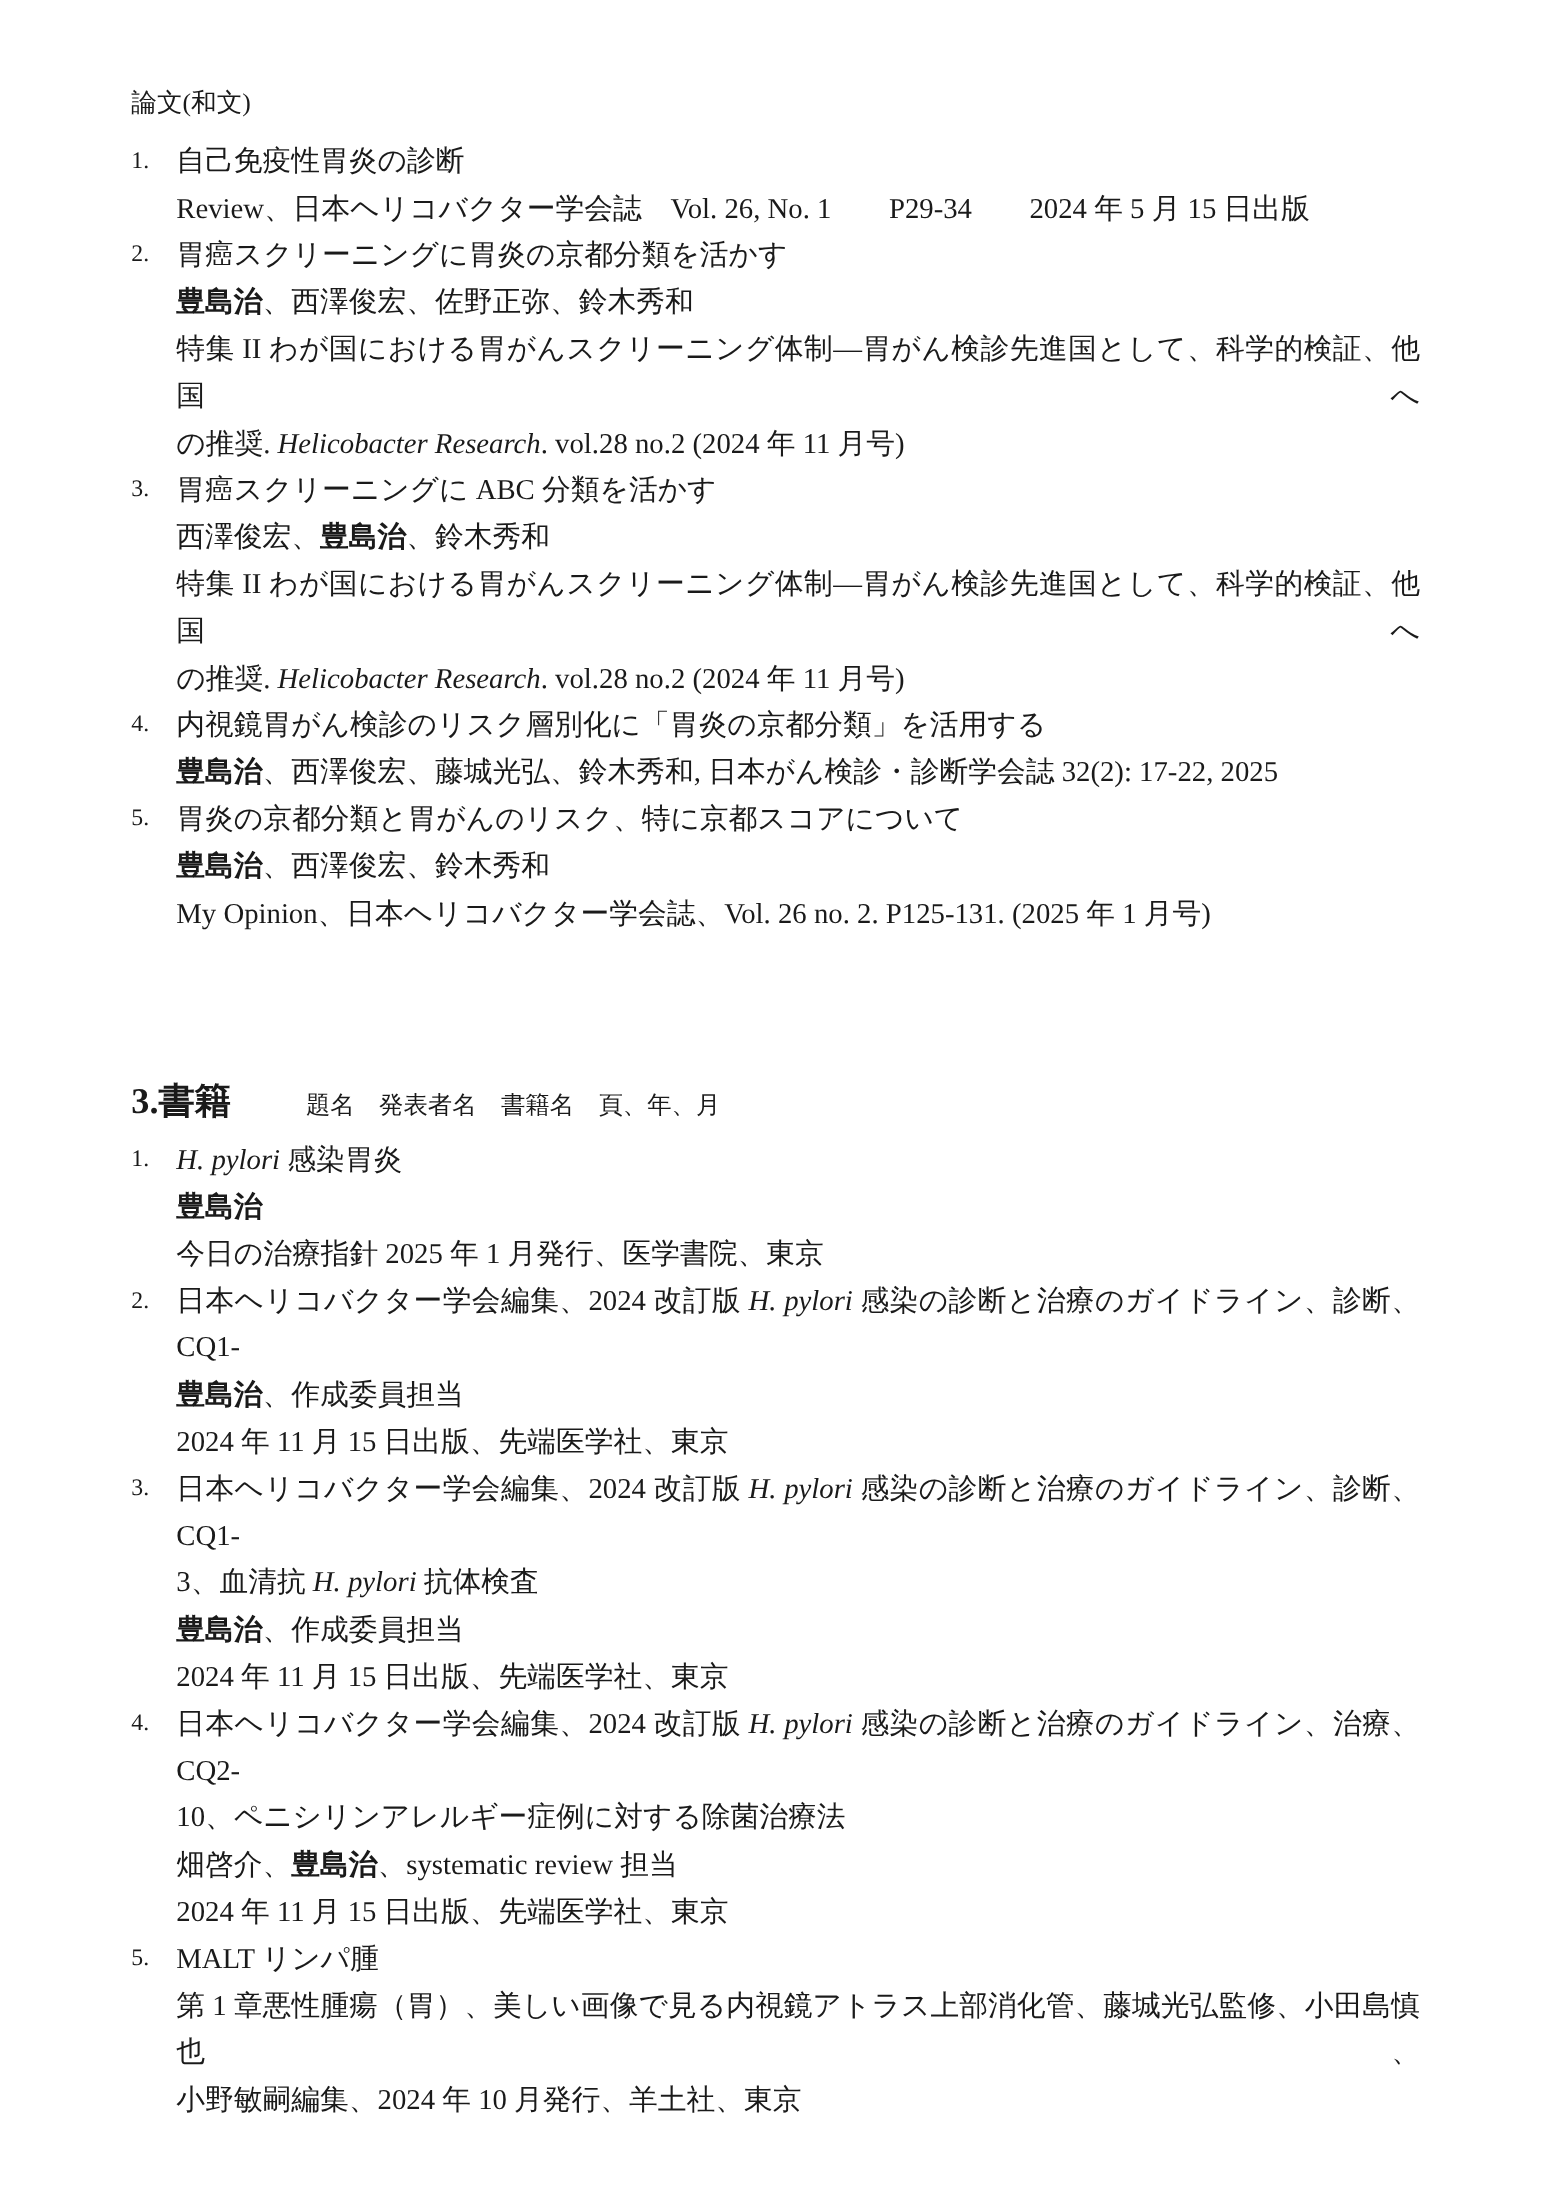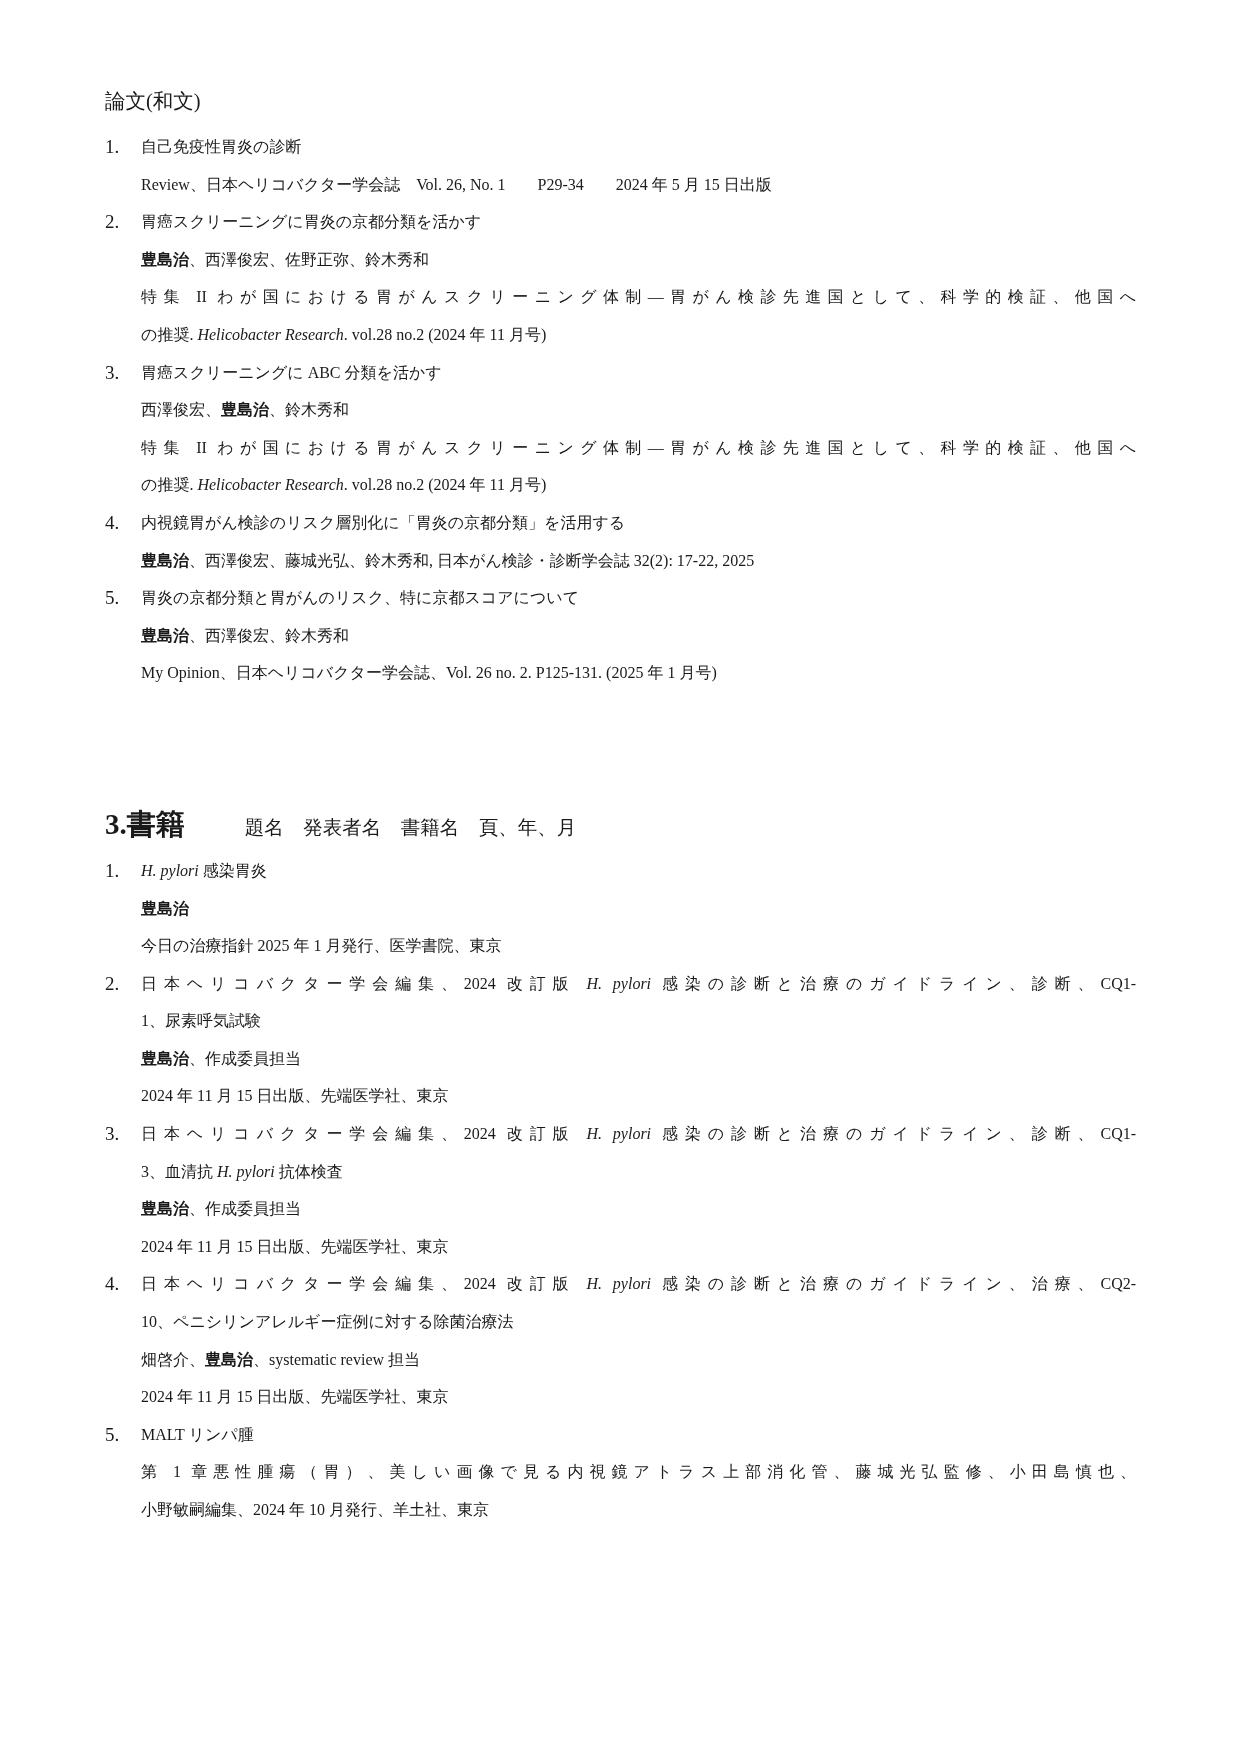--- a/index.html
+++ b/index.html
@@ -7,39 +7,39 @@
     width: 1240px;
     height: 1754px;
     background: #ffffff;
     color: #1a1a1a;
     font-family: "Liberation Serif", "DejaVu Serif", serif;
   }
   .page {
     box-sizing: border-box;
     width: 1240px;
     height: 1754px;
-    padding: 86px 104px 0 105px;
+    padding: 68px 104px 0 105px;
     overflow: hidden;
   }
   .sec-heading {
     font-size: 20.5px;
     line-height: 30px;
     font-weight: normal;
     margin: 0 0 12px 0;
   }
   .items { }
   .item { display: flex; align-items: flex-start; }
   .item .num {
     flex: 0 0 36px;
     font-size: 19px;
     line-height: 37.6px;
   }
   .item-body { flex: 1; min-width: 0; }
   .line {
-    font-size: 16px;
+    font-size: 23px;
     line-height: 37.6px;
     min-height: 37.6px;
     white-space: pre-wrap;
   }
   .line.stretch {
     text-align: justify;
     text-align-last: justify;
   }
   .b { font-weight: bold; }
   .i { font-style: italic; }
@@ -122,21 +122,20 @@
           <div class="item-body">
             <div class="line"><span class="i">H. pylori</span><span> 感染胃炎</span></div>
             <div class="line"><span class="b">豊島治</span></div>
             <div class="line"><span>今日の治療指針 2025 年 1 月発行、医学書院、東京</span></div>
           </div>
         </div>
         <div class="item">
           <span class="num">2.</span>
           <div class="item-body">
             <div class="line stretch"><span>日本ヘリコバクター学会編集、2024 改訂版 </span><span class="i">H. pylori</span><span> 感染の診断と治療のガイドライン、診断、CQ1-</span></div>
-            <div class="line"><span>1、尿素呼気試験</span></div>
             <div class="line"><span class="b">豊島治</span><span>、作成委員担当</span></div>
             <div class="line"><span>2024 年 11 月 15 日出版、先端医学社、東京</span></div>
           </div>
         </div>
         <div class="item">
           <span class="num">3.</span>
           <div class="item-body">
             <div class="line stretch"><span>日本ヘリコバクター学会編集、2024 改訂版 </span><span class="i">H. pylori</span><span> 感染の診断と治療のガイドライン、診断、CQ1-</span></div>
             <div class="line"><span>3、血清抗 </span><span class="i">H. pylori</span><span> 抗体検査</span></div>
             <div class="line"><span class="b">豊島治</span><span>、作成委員担当</span></div>

